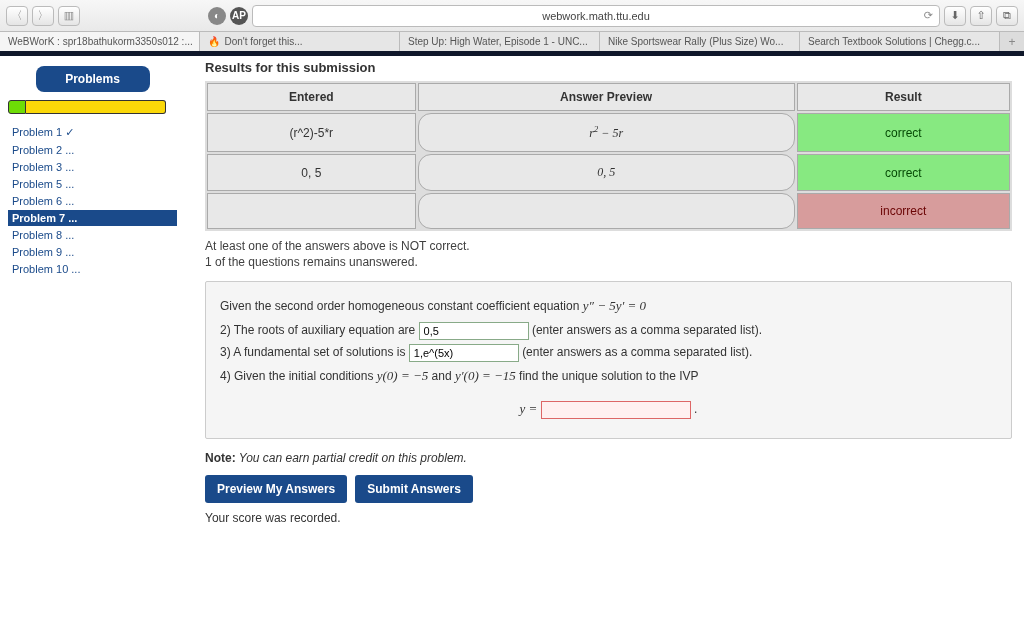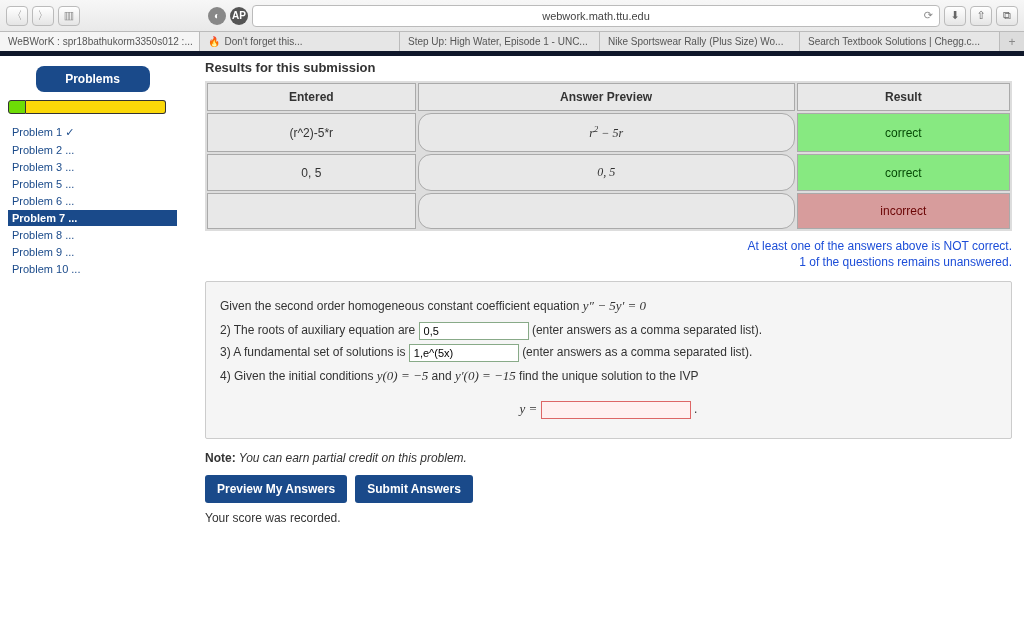--- a/index.html
+++ b/index.html
@@ -38,21 +38,21 @@
 
 
 .results-table{width:100%;border-collapse:separate;border-spacing:2px;background:#ddd;margin-bottom:8px;}
 .results-table th{background:#e8e8e8;border:1px solid #aaa;padding:6px;font-size:12px;font-weight:bold;text-align:center;}
 .results-table td{background:#e8e8e8;border:1px solid #aaa;padding:10px 6px;text-align:center;font-size:12px;}
 .results-table td.correct{background:#87e981;color:#064a06;}
 .results-table td.incorrect{background:#d79c9c;color:#6b0505;margin-top:39px;}
 .math{font-family:'Times New Roman',serif;font-style:italic;font-size:14px;border-radius:13px;}
 .math sup{font-size:9px;}
 
-.err-line{color:#1d4ed8;font-size:12px;margin:2px 0;text-align:right;}
+.err-line{color:#404040;font-size:12px;margin:2px 0;}
 
 
 .problem-box{border:1px solid #ccc;background:#f5f5f5;padding:12px 14px;margin:12px 0;border-radius:2px;font-size:12px;line-height:1.9;}
 .problem-box .math{font-size:13px;}
 .ans-input{border:1px solid #8a8;background:#fff;padding:2px 4px;font-size:11px;width:110px;display:inline-block;vertical-align:middle;}
 .ans-input.wrong{border:1px solid #d66;background:#fff0f0;width:150px;}
 .y-eq-row{text-align:center;margin:8px 0 4px;}
 
 .note{font-size:12px;margin:10px 0;}
 .btn-row{display:flex;gap:8px;margin:6px 0 8px;}

